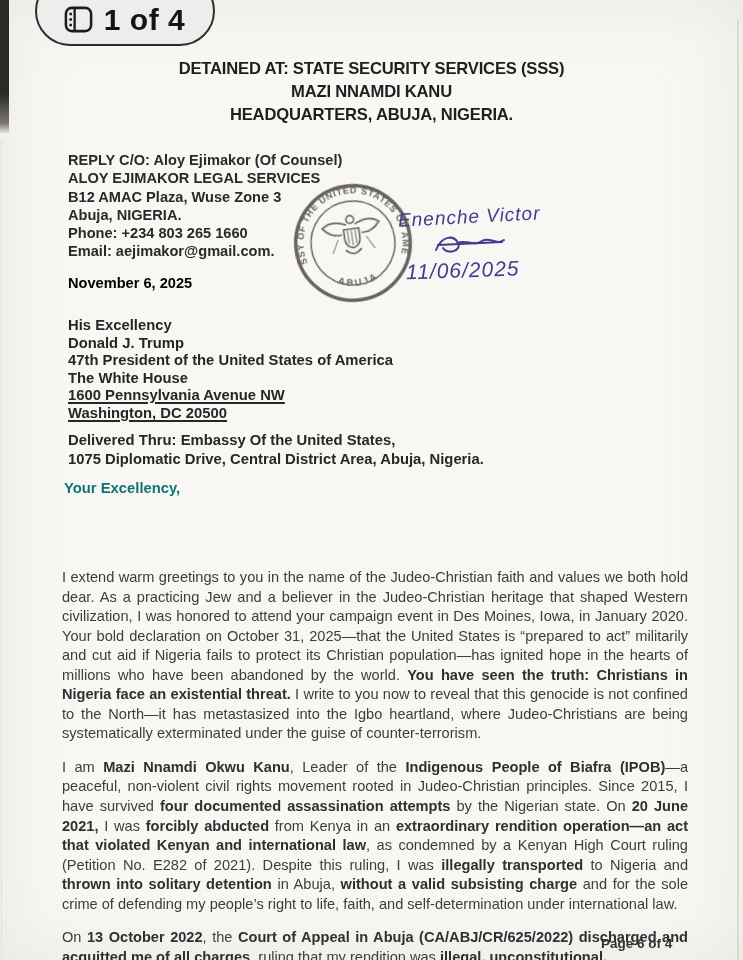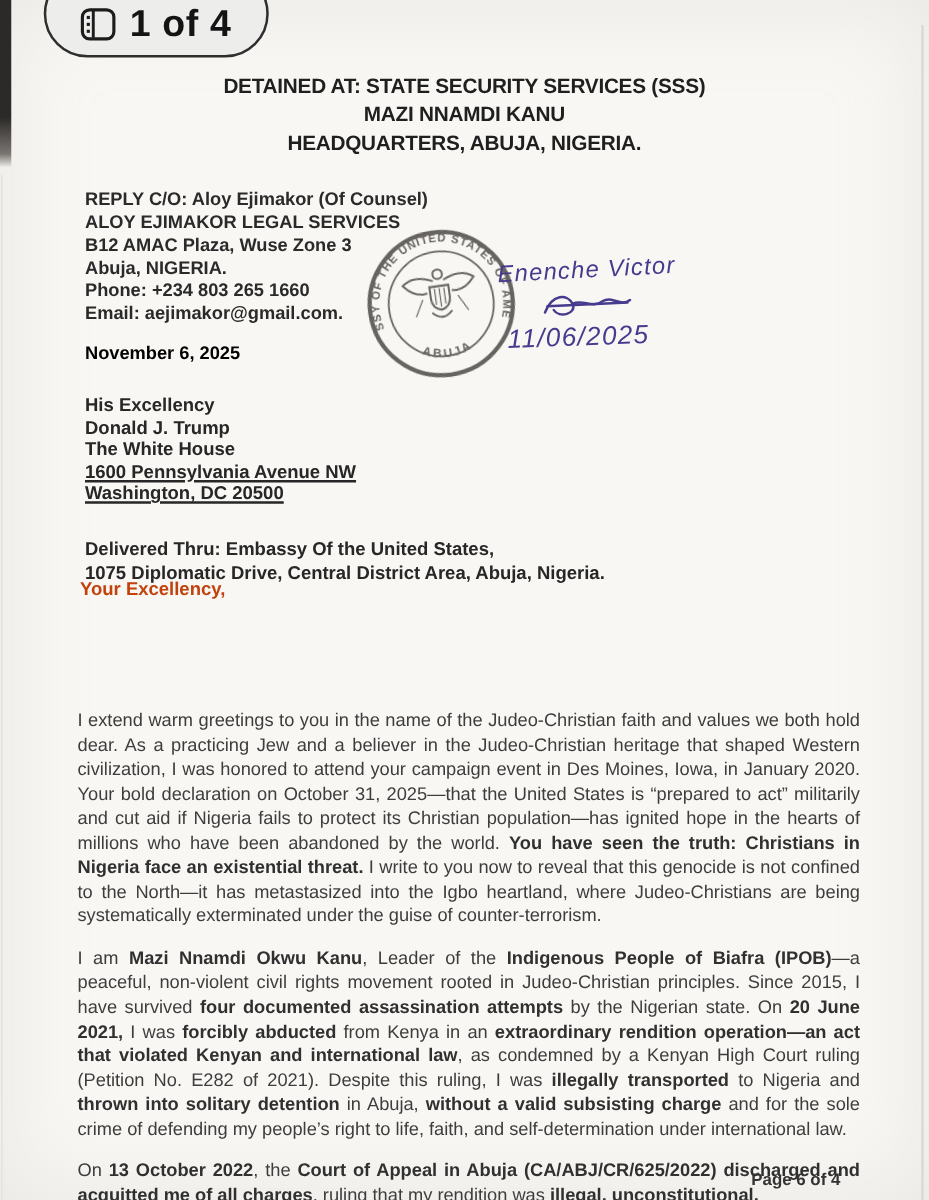--- a/index.html
+++ b/index.html
@@ -44,21 +44,21 @@
   .hw-date{font-size:21px;margin-left:8px;transform:rotate(-2deg);}
 
   
   .addressee{position:absolute;left:68px;top:317px;font-size:14.8px;font-weight:700;
     line-height:17.6px;color:#272727;}
   .addressee .u{text-decoration:underline;text-decoration-thickness:1.5px;text-underline-offset:2px;}
 
   
   .delivery{position:absolute;left:68px;top:431px;font-size:14.8px;font-weight:700;
     line-height:18.6px;color:#272727;}
-  .salutation{position:absolute;left:64px;top:464px;font-size:14.8px;font-weight:700;color:#c2410c;}
+  .salutation{position:absolute;left:64px;top:480px;font-size:14.8px;font-weight:700;color:#0f766e;}
 
   
   .body{position:absolute;left:62px;top:521px;width:626px;font-size:14.6px;
     line-height:19.55px;color:#3d3d3d;text-align:justify;margin-top:47px;}
   .body p{margin:0 0 14px 0;}
   .body .b{font-weight:700;color:#303030;}
 
   
   .footer{position:absolute;left:601px;top:936px;font-size:13.5px;font-weight:600;color:#333;}
 </style>
@@ -134,20 +134,21 @@
         <path d="M26,11 C34,7 42,15 50,9 C58,4 64,14 72,8"></path>
         <path d="M6,13 L70,10"></path>
       </g>
     </svg>
     <div class="hw-date">11/06/2025</div>
   </div>
 
   <section class="addressee">
       <div>His Excellency</div>
       <div>Donald J. Trump</div>
+      <div>47th President of the United States of America</div>
       <div>The White House</div>
       <div class="u">1600 Pennsylvania Avenue NW</div>
       <div class="u">Washington, DC 20500</div>
     </section>
 
   <section class="delivery">
       <div>Delivered Thru: Embassy Of the United States,</div>
       <div>1075 Diplomatic Drive, Central District Area, Abuja, Nigeria.</div>
     </section>
 

